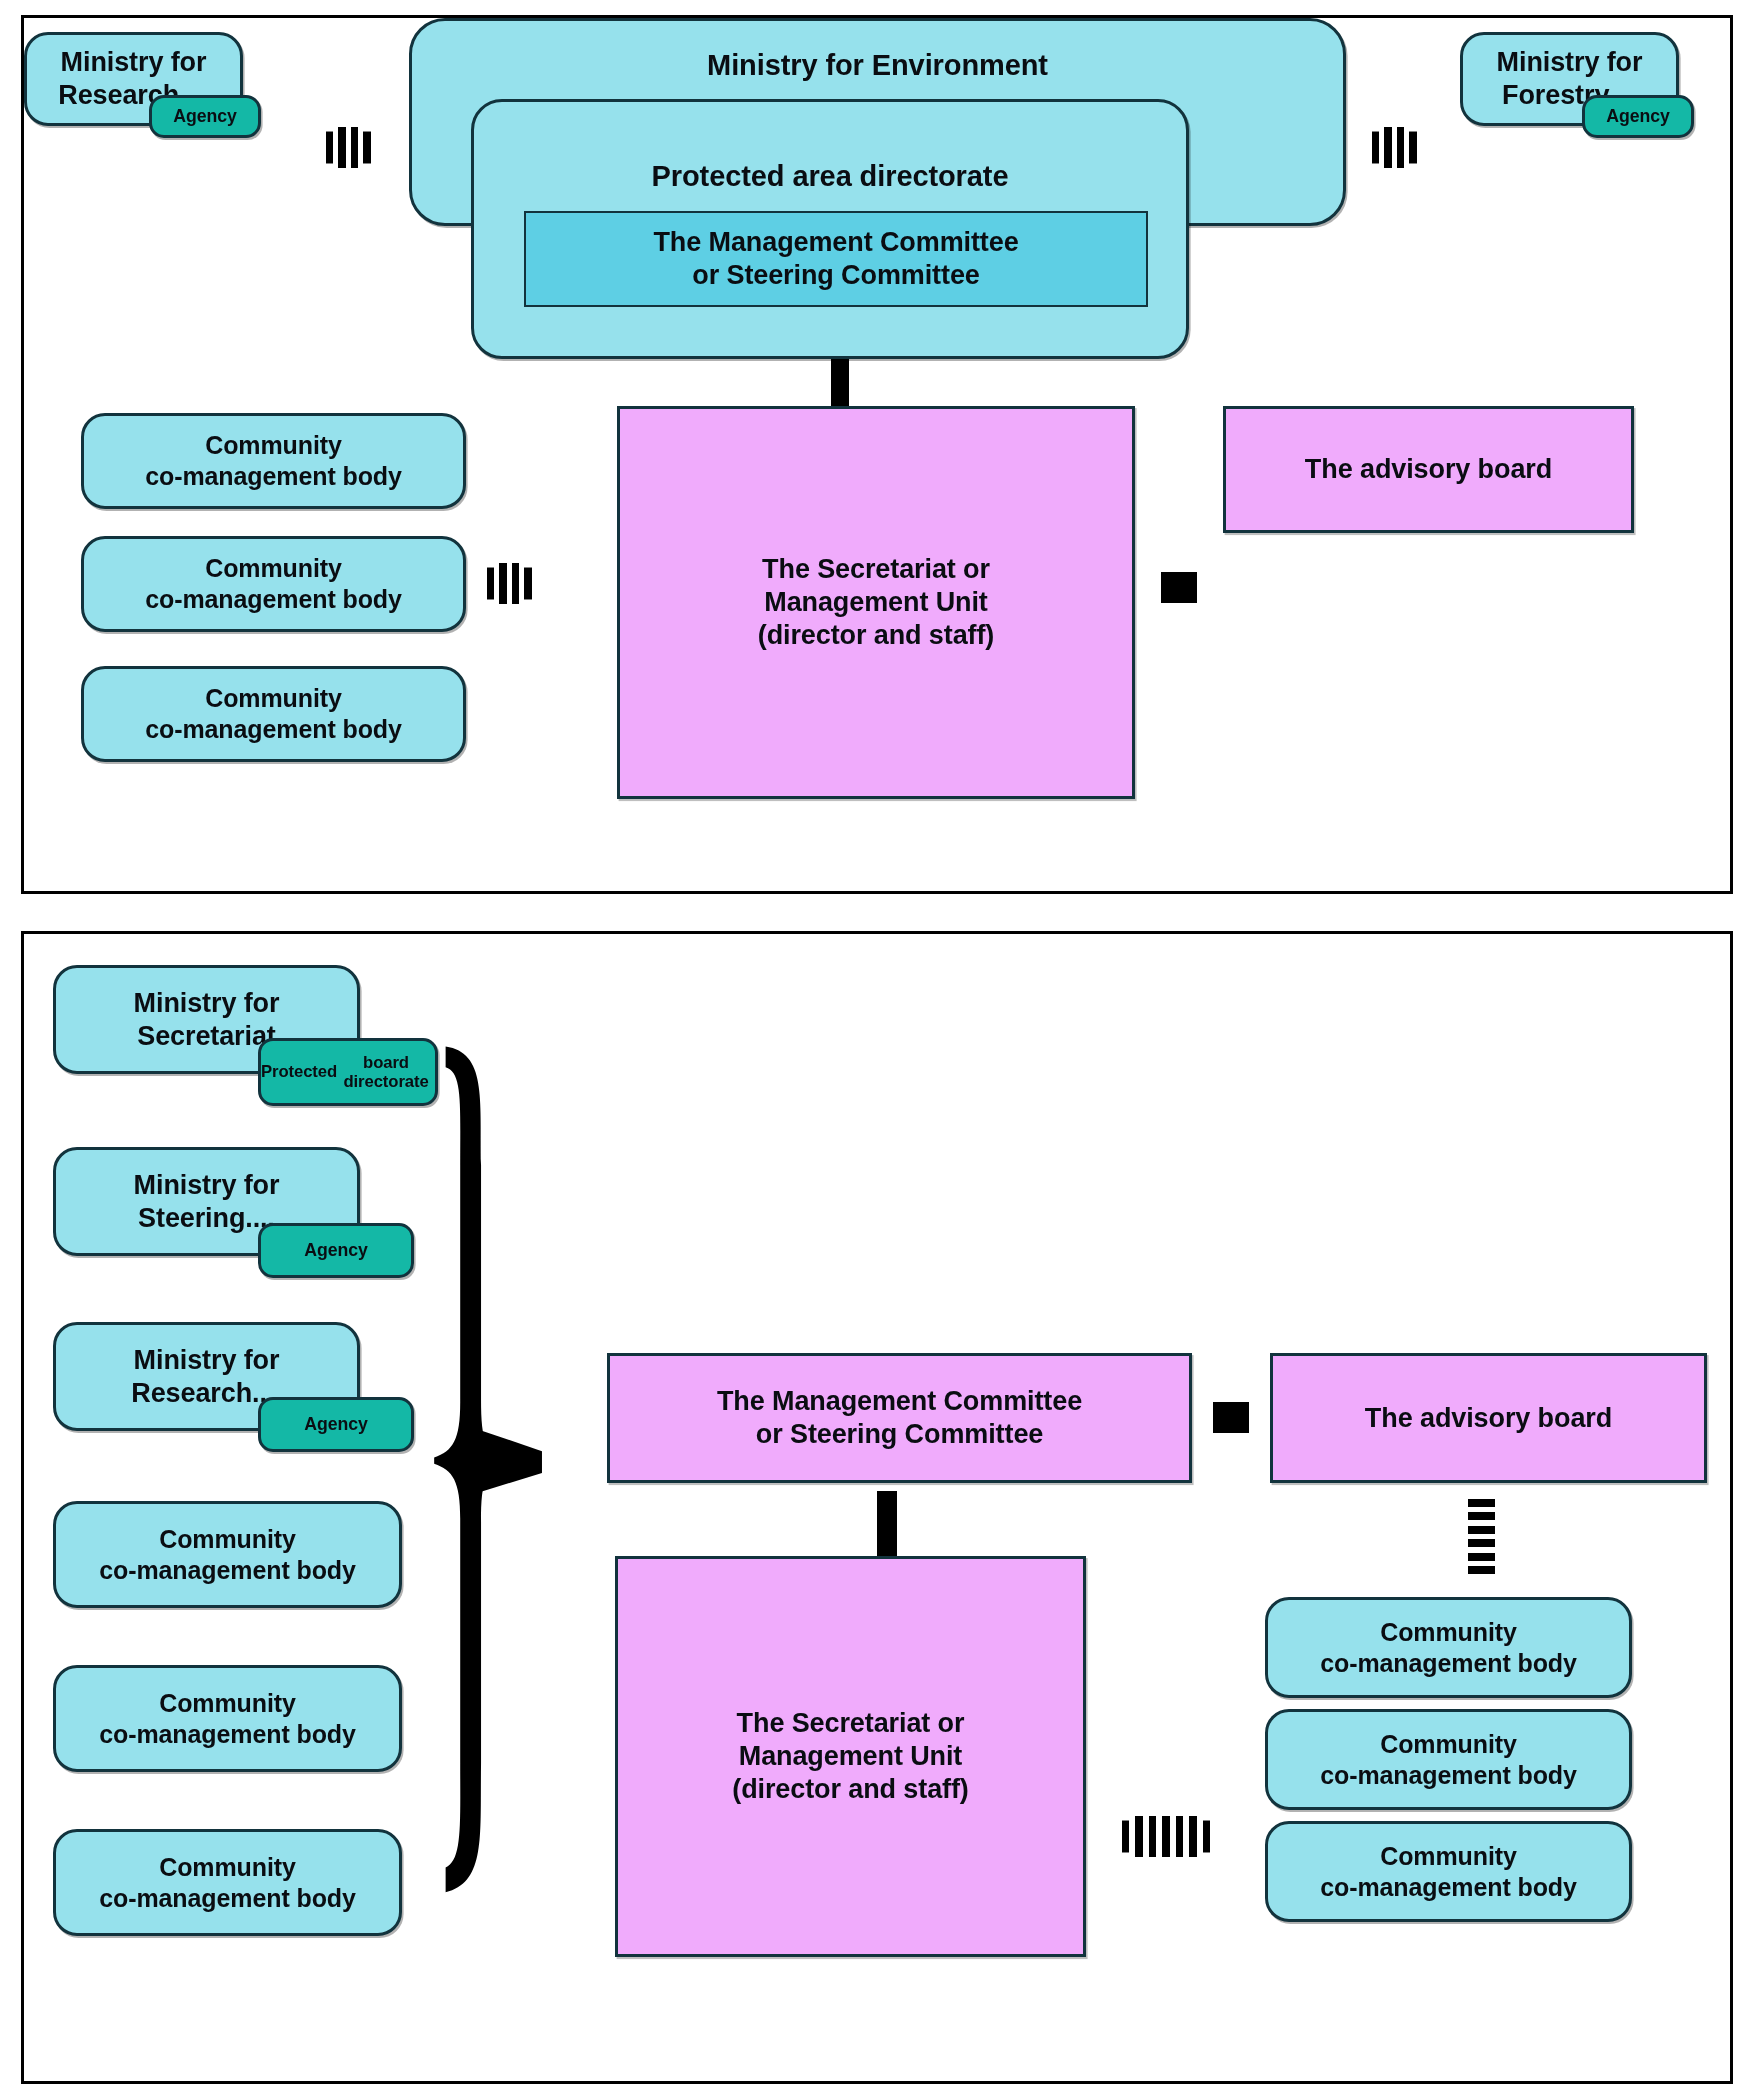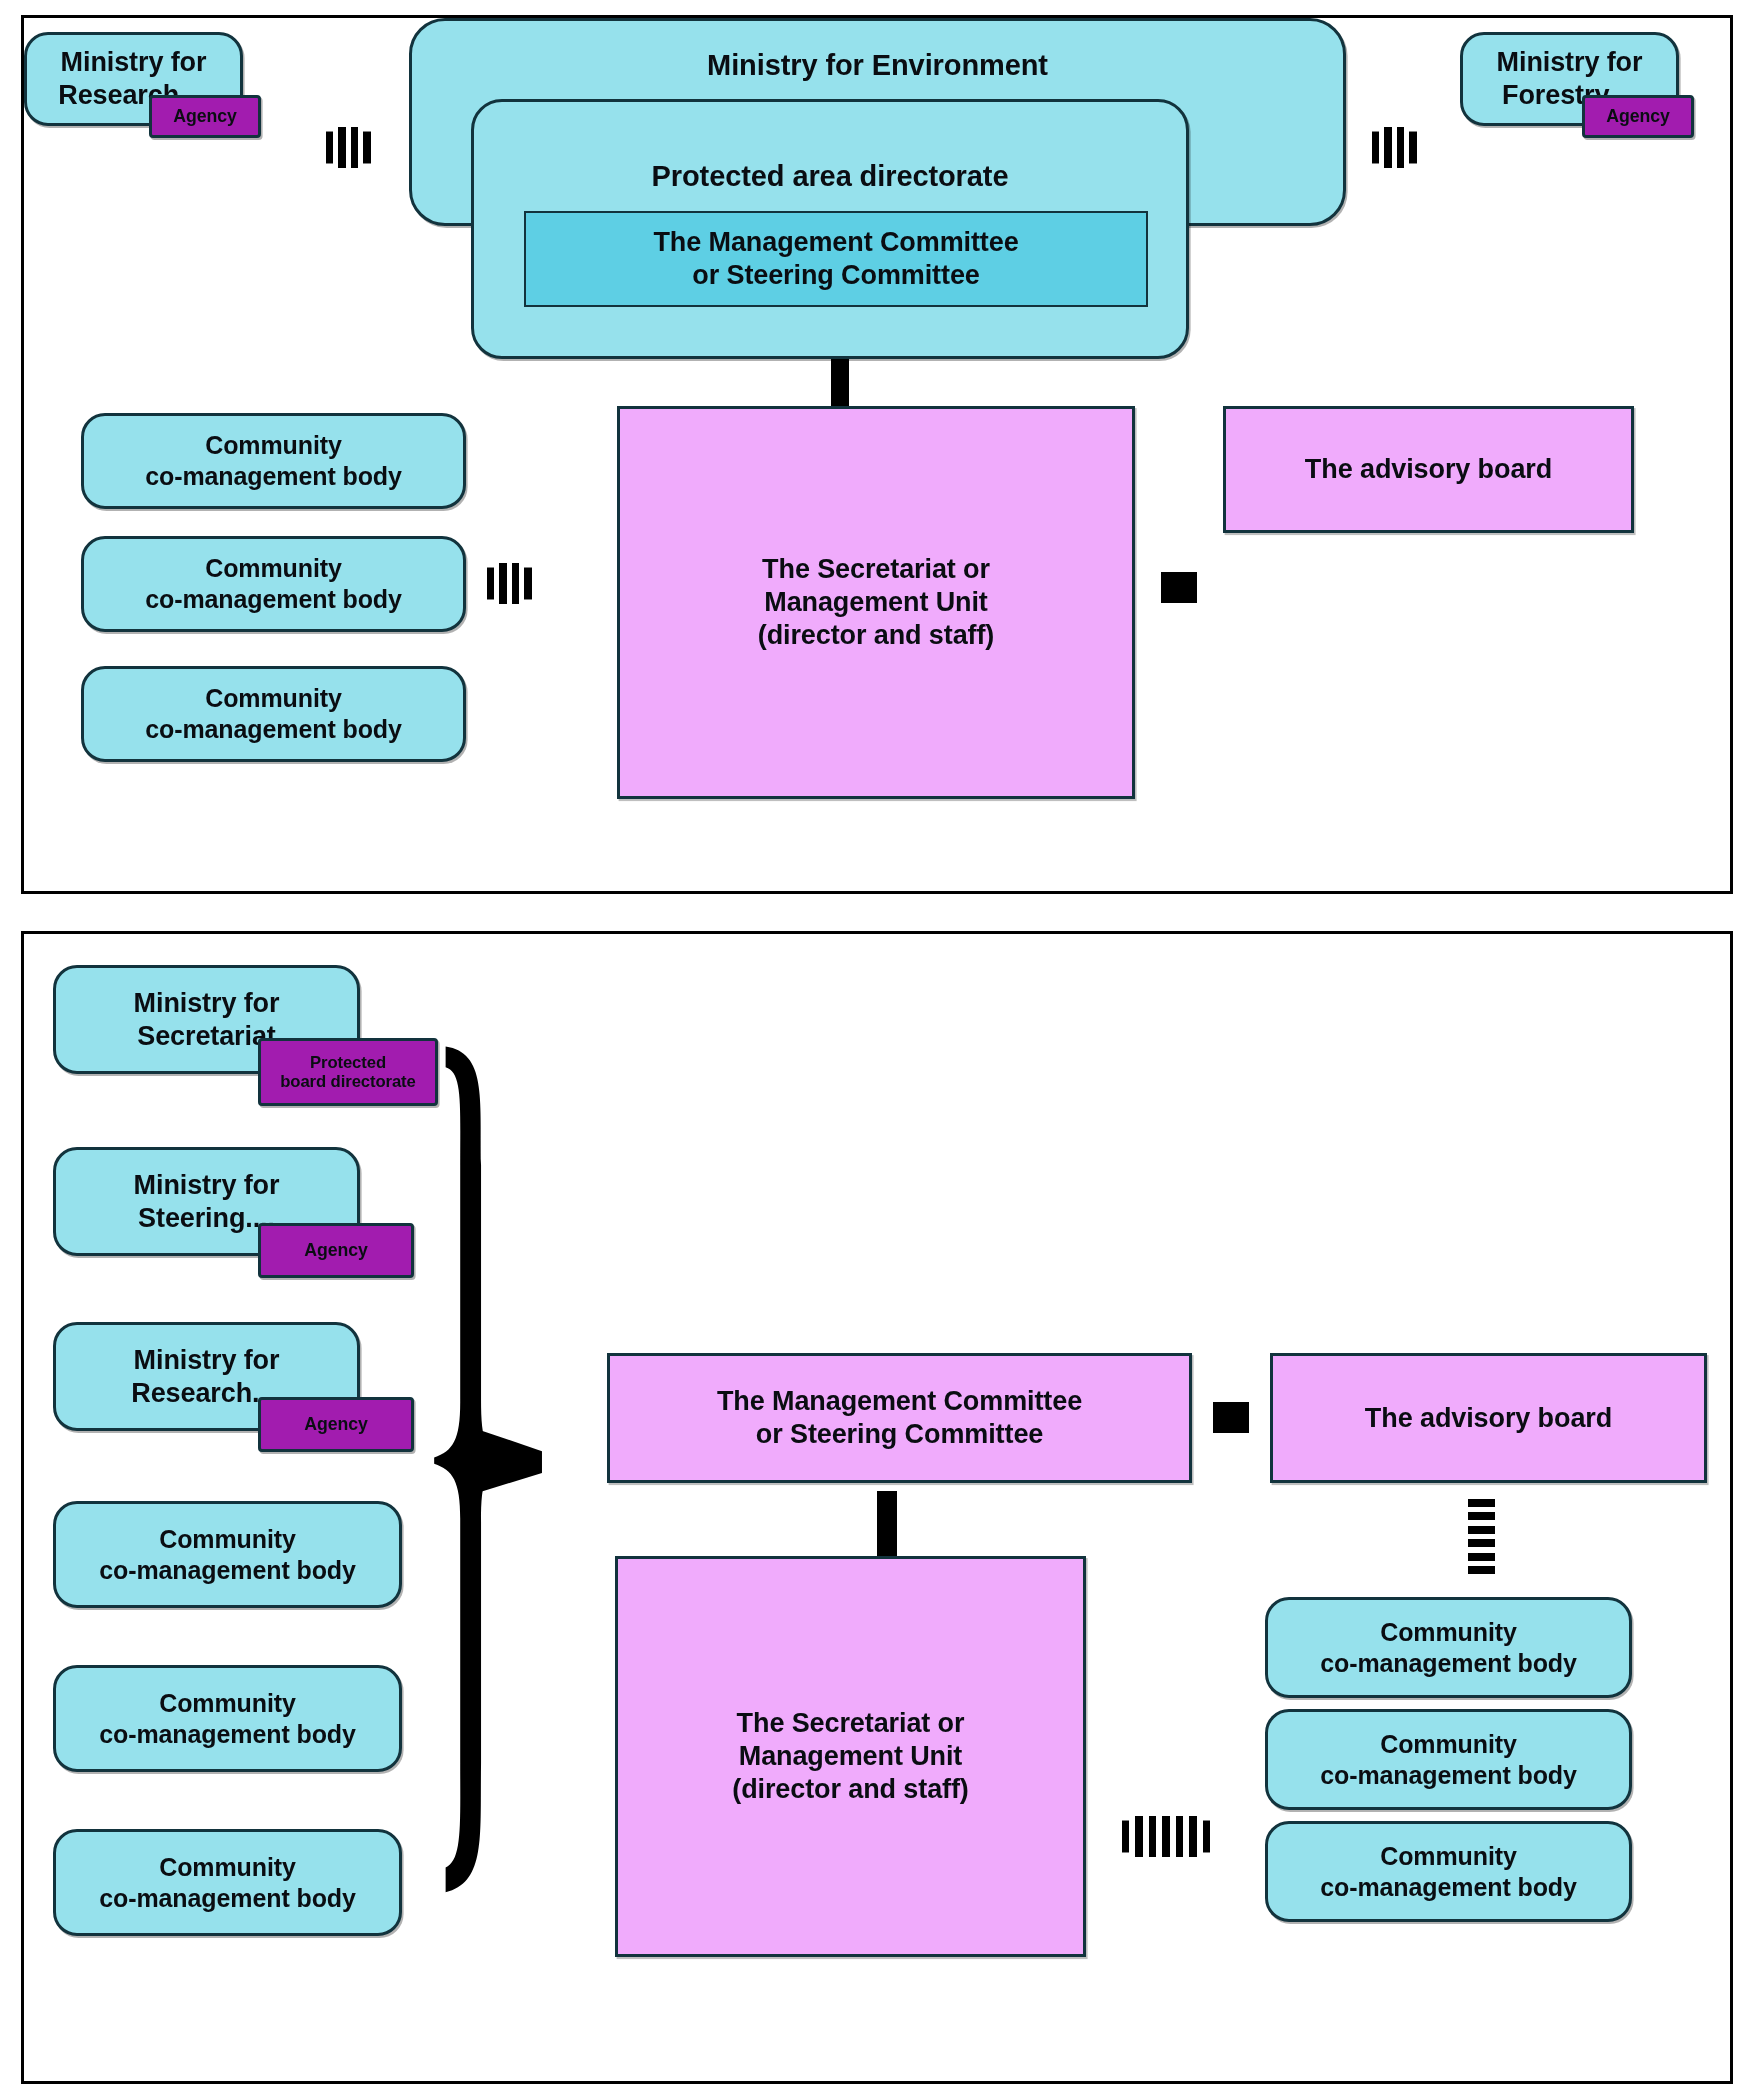--- a/index.html
+++ b/index.html
@@ -44,23 +44,23 @@
   .rect{
     background:#f0abfc;
     border:3.1px solid #12333d;
     box-shadow:1.6px 2.1px 0 rgba(0,0,0,0.25);
   }
   .rect-flat{
     background:#5ecfe4;
     border:2.6px solid #12333d;
   }
   .badge{
-    background:#a21caf;
+    background:#14b8a6;
     border:3.1px solid #12333d;
-    border-radius:4px;
+    border-radius:15px;
     box-shadow:1.6px 2.1px 0 rgba(0,0,0,0.30);
     font-size:17.7px;
     line-height:1.15;
     z-index:6;
   }
   .badge.small-badge{font-size:16.7px;}
 
   
   .t-xl{font-size:29px;}
   .t-lg{font-size:27px;}
@@ -193,21 +193,21 @@
     </div>
 
   </div>
 
   <div class="panel" id="panel-bottom">
 
     <div class="node rounded" style="left:29px;top:31px;width:307px;height:109px;flex-direction:column;">
       <span class="t-lg">Ministry for</span>
       <span class="t-lg">Secretariat</span>
     </div>
-    <div class="node badge small-badge" style="left:234px;top:104px;width:180px;height:68px;flex-direction:column;">
+    <div class="node badge small-badge" style="left:234px;top:104px;width:180px;height:68px;flex-direction:row;">
       <span>Protected</span>
       <span>board directorate</span>
     </div>
 
     <div class="node rounded" style="left:29px;top:213px;width:307px;height:109px;flex-direction:column;">
       <span class="t-lg">Ministry for</span>
       <span class="t-lg">Steering....</span>
     </div>
     <div class="node badge" style="left:234px;top:289px;width:156px;height:55px;">
       <span>Agency</span>

